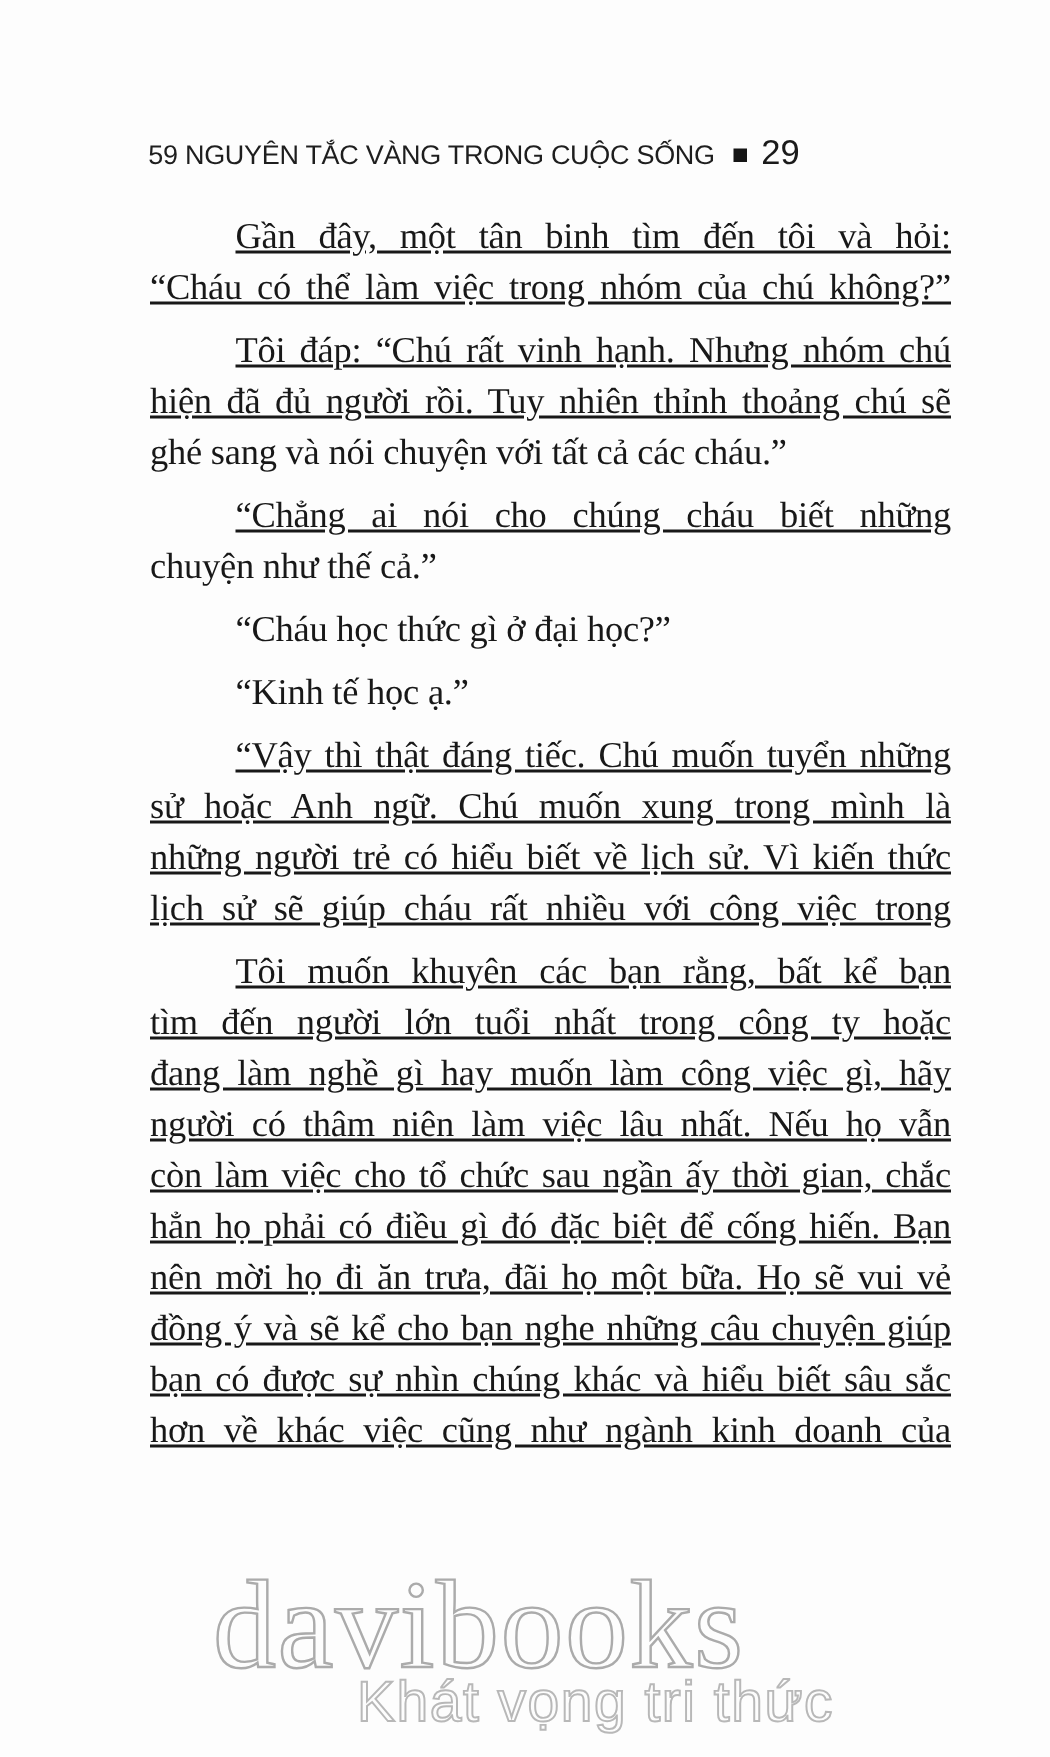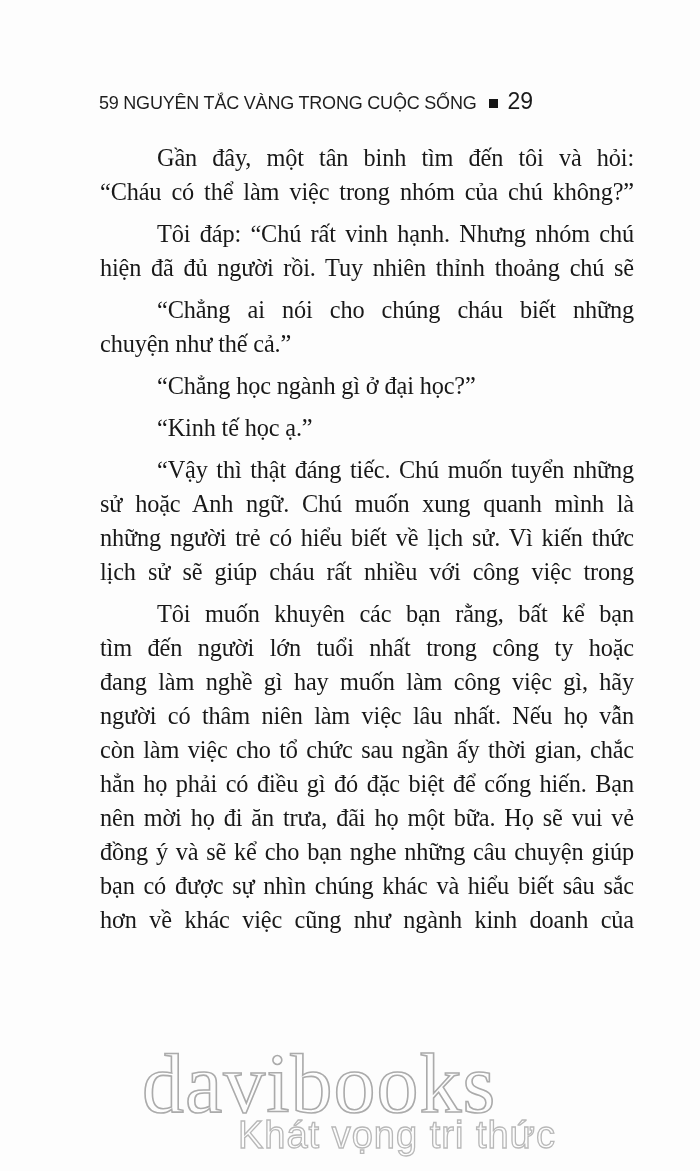--- a/index.html
+++ b/index.html
@@ -49,20 +49,21 @@
     color:#181818;
   }
   .paragraph{margin:0;}
   .paragraph + .paragraph{margin-top:8px;}
   .line{
     text-align:left;
   }
   .line.jline{
     text-align:justify;
     text-align-last:justify;
+    text-decoration:underline;
   }
   .line.indent{
     text-indent:57px;
   }
   
   .watermark{
     position:absolute;
     z-index:1;
     left:0;top:0;width:700px;height:1171px;
     pointer-events:none;
@@ -105,34 +106,35 @@
   </div>
 
   <div class="body-text" id="body-text">
       <div class="paragraph">
         <div class="line indent jline">Gần đây, một tân binh tìm đến tôi và hỏi:</div>
         <div class="line jline">“Cháu có thể làm việc trong nhóm của chú không?”</div>
       </div>
       <div class="paragraph">
         <div class="line indent jline">Tôi đáp: “Chú rất vinh hạnh. Nhưng nhóm chú</div>
         <div class="line jline">hiện đã đủ người rồi. Tuy nhiên thỉnh thoảng chú sẽ</div>
+        <div class="line">ghé sang và nói chuyện với tất cả các cháu.”</div>
       </div>
       <div class="paragraph">
         <div class="line indent jline">“Chẳng ai nói cho chúng cháu biết những</div>
         <div class="line">chuyện như thế cả.”</div>
       </div>
       <div class="paragraph">
-        <div class="line indent">“Chẳng học ngành gì ở đại học?”</div>
+        <div class="line indent">“Cháu học thức gì ở đại học?”</div>
       </div>
       <div class="paragraph">
         <div class="line indent">“Kinh tế học ạ.”</div>
       </div>
       <div class="paragraph">
         <div class="line indent jline">“Vậy thì thật đáng tiếc. Chú muốn tuyển những</div>
-        <div class="line jline">sử hoặc Anh ngữ. Chú muốn xung quanh mình là</div>
+        <div class="line jline">sử hoặc Anh ngữ. Chú muốn xung trong mình là</div>
         <div class="line jline">những người trẻ có hiểu biết về lịch sử. Vì kiến thức</div>
         <div class="line jline">lịch sử sẽ giúp cháu rất nhiều với công việc trong</div>
       </div>
       <div class="paragraph">
         <div class="line indent jline">Tôi muốn khuyên các bạn rằng, bất kể bạn</div>
         <div class="line jline">tìm đến người lớn tuổi nhất trong công ty hoặc</div>
         <div class="line jline">đang làm nghề gì hay muốn làm công việc gì, hãy</div>
         <div class="line jline">người có thâm niên làm việc lâu nhất. Nếu họ vẫn</div>
         <div class="line jline">còn làm việc cho tổ chức sau ngần ấy thời gian, chắc</div>
         <div class="line jline">hẳn họ phải có điều gì đó đặc biệt để cống hiến. Bạn</div>

